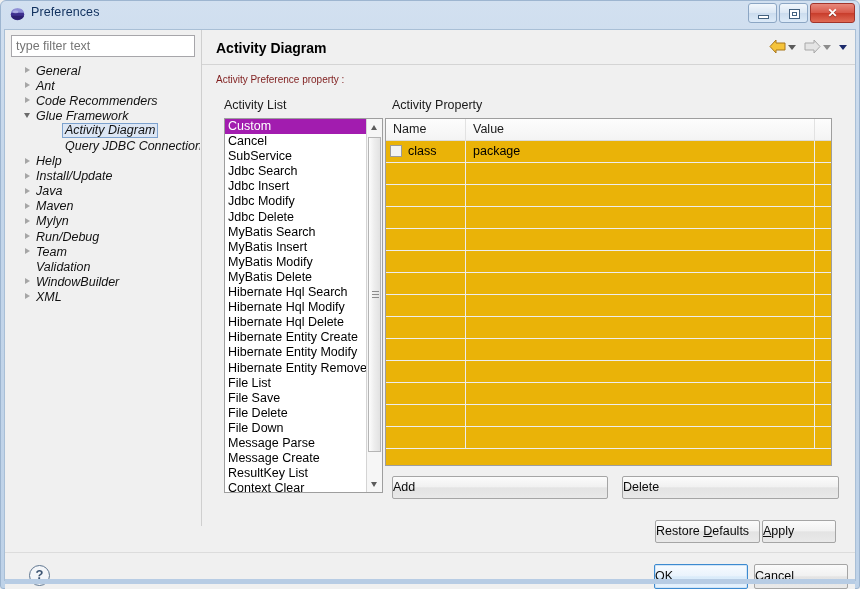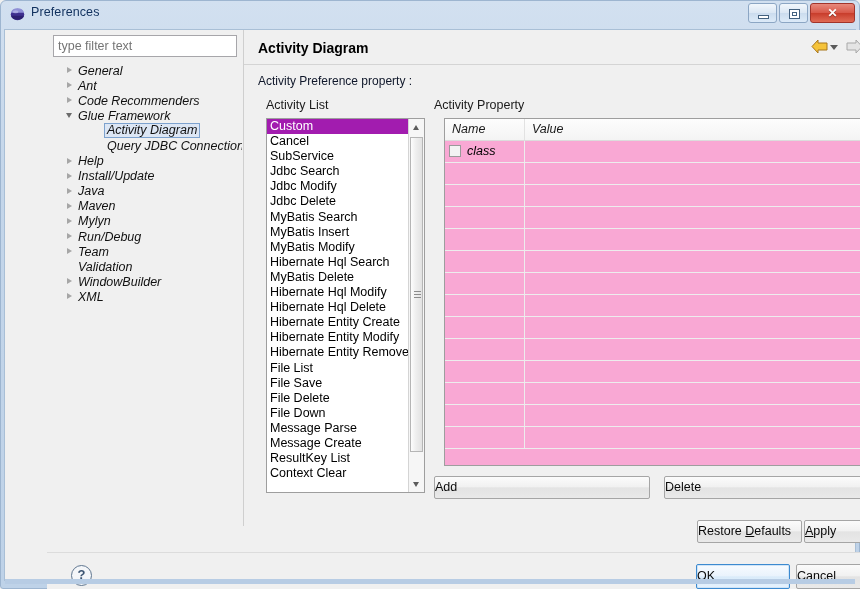--- a/index.html
+++ b/index.html
@@ -118,21 +118,20 @@
     text-shadow: 0 1px 0 rgba(0,0,0,.35);
   }
 
   
   .body-area {
     position: absolute;
     left: 5px; top: 30px;
     width: 700px;
     height: 550px;
     background: #f0f0f0;
-    margin-left: 42px;
   }
 
   
   .left-panel {
     position: absolute;
     left: 0; top: 0;
     width: 196px;
     height: 496px;
     background: #f0f0f0;
     border-right: 1px solid #cfcfcf;
@@ -236,22 +235,22 @@
     border-right: 4.5px solid transparent;
     border-top: 5px solid #5a5a5a;
     margin-top: 2px;
   }
   .caret.blue { border-top-color: #1b2a6b; }
   .caret.gray { border-top-color: #8c8c8c; }
 
   .section-note {
     position: absolute;
     left: 14px; top: 44px;
-    font-size: 12px;
-    color: #0f172a;
+    font-size: 10px;
+    color: #7f1d1d;
   }
   .col-label {
     position: absolute;
     font-size: 12.5px;
     color: #1a1a1a;
   }
 
   
   .act-list-wrap {
     position: absolute;
@@ -337,28 +336,27 @@
   .sb-grip i {
     display: block;
     height: 1px;
     background: #8c8c8c;
     margin-bottom: 2px;
   }
 
   
   .table-wrap {
     position: absolute;
-    left: 200px; top: 88px;
+    left: 183px; top: 88px;
     width: 447px;
     height: 348px;
     box-sizing: border-box;
     border: 1px solid #9e9e9e;
-    background: #f9a8d4;
+    background: #eab308;
     overflow: hidden;
-    font-style: italic;
   }
   .table-head {
     display: flex;
     height: 21px;
     background: linear-gradient(to bottom, #fdfdfd 0%, #f4f4f4 100%);
     border-bottom: 1px solid #dcdcdc;
   }
   .th {
     font-size: 12.5px;
     color: #1a1a1a;
@@ -604,27 +602,28 @@
 
       <div class="col-label" style="left:22px; top:68px;">Activity List</div>
       <div class="col-label" style="left:190px; top:68px;">Activity Property</div>
 
       <div class="act-list-wrap">
         <div class="act-list" id="act-list">
             <div class="act-item selected">Custom</div>
             <div class="act-item">Cancel</div>
             <div class="act-item">SubService</div>
             <div class="act-item">Jdbc Search</div>
+            <div class="act-item">Jdbc Insert</div>
             <div class="act-item">Jdbc Modify</div>
             <div class="act-item">Jdbc Delete</div>
             <div class="act-item">MyBatis Search</div>
             <div class="act-item">MyBatis Insert</div>
             <div class="act-item">MyBatis Modify</div>
+            <div class="act-item">MyBatis Delete</div>
             <div class="act-item">Hibernate Hql Search</div>
-            <div class="act-item">MyBatis Delete</div>
             <div class="act-item">Hibernate Hql Modify</div>
             <div class="act-item">Hibernate Hql Delete</div>
             <div class="act-item">Hibernate Entity Create</div>
             <div class="act-item">Hibernate Entity Modify</div>
             <div class="act-item">Hibernate Entity Remove</div>
             <div class="act-item">File List</div>
             <div class="act-item">File Save</div>
             <div class="act-item">File Delete</div>
             <div class="act-item">File Down</div>
             <div class="act-item">Message Parse</div>
@@ -651,20 +650,21 @@
 
       <div class="table-wrap">
         <div class="table-head">
           <div class="th c1">Name</div>
           <div class="th c2">Value</div>
           <div class="th c3"></div>
         </div>
         <div id="table-body">
             <div class="trow">
               <div class="td c1">class<span class="row-check"></span></div>
+              <div class="td c2">package</div>
               <div class="td c3"></div>
             </div>
             <div class="trow">
               <div class="td c1">&nbsp;</div>
               <div class="td c2">&nbsp;</div>
               <div class="td c3">&nbsp;</div>
             </div>
             <div class="trow">
               <div class="td c1">&nbsp;</div>
               <div class="td c2">&nbsp;</div>

